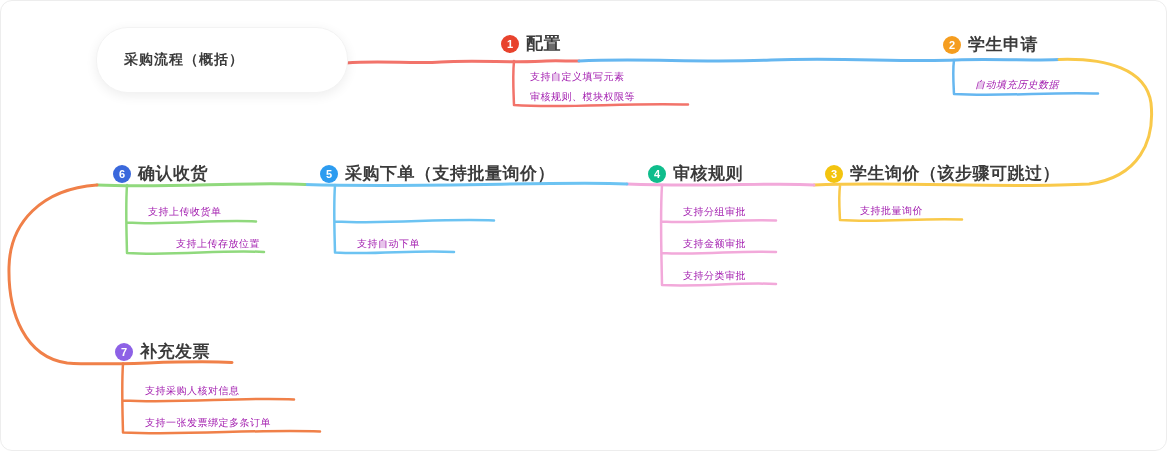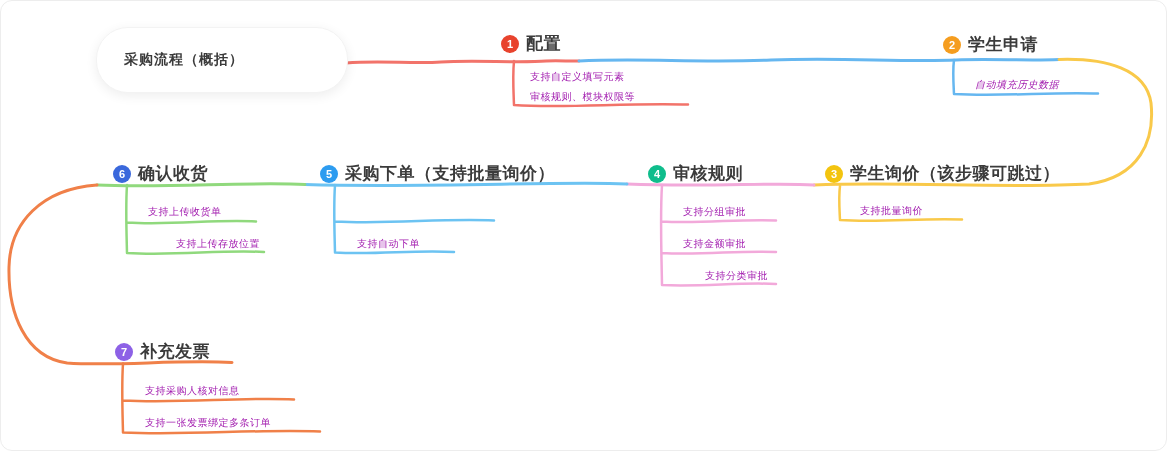--- a/index.html
+++ b/index.html
@@ -94,21 +94,21 @@
   <div class="topic" style="left:647px; top:161px;">
     <span class="badge" style="background: rgb(15, 189, 140);">4</span>
     <span class="tlabel">审核规则</span>
   </div>
   <div class="child" style="left:682px; top:201px;">
     <div>支持分组审批</div>
   </div>
   <div class="child" style="left:682px; top:233px;">
     <div>支持金额审批</div>
   </div>
-  <div class="child" style="left:704px; top:265px;">
+  <div class="child" style="left:682px; top:265px;">
     <div>支持分类审批</div>
   </div>
 
   <div class="topic" style="left:319px; top:161px;">
     <span class="badge" style="background: rgb(45, 156, 240);">5</span>
     <span class="tlabel">采购下单（支持批量询价）</span>
   </div>
   <div class="child" style="left:356px; top:233px;">
     <div>支持自动下单</div>
   </div>

